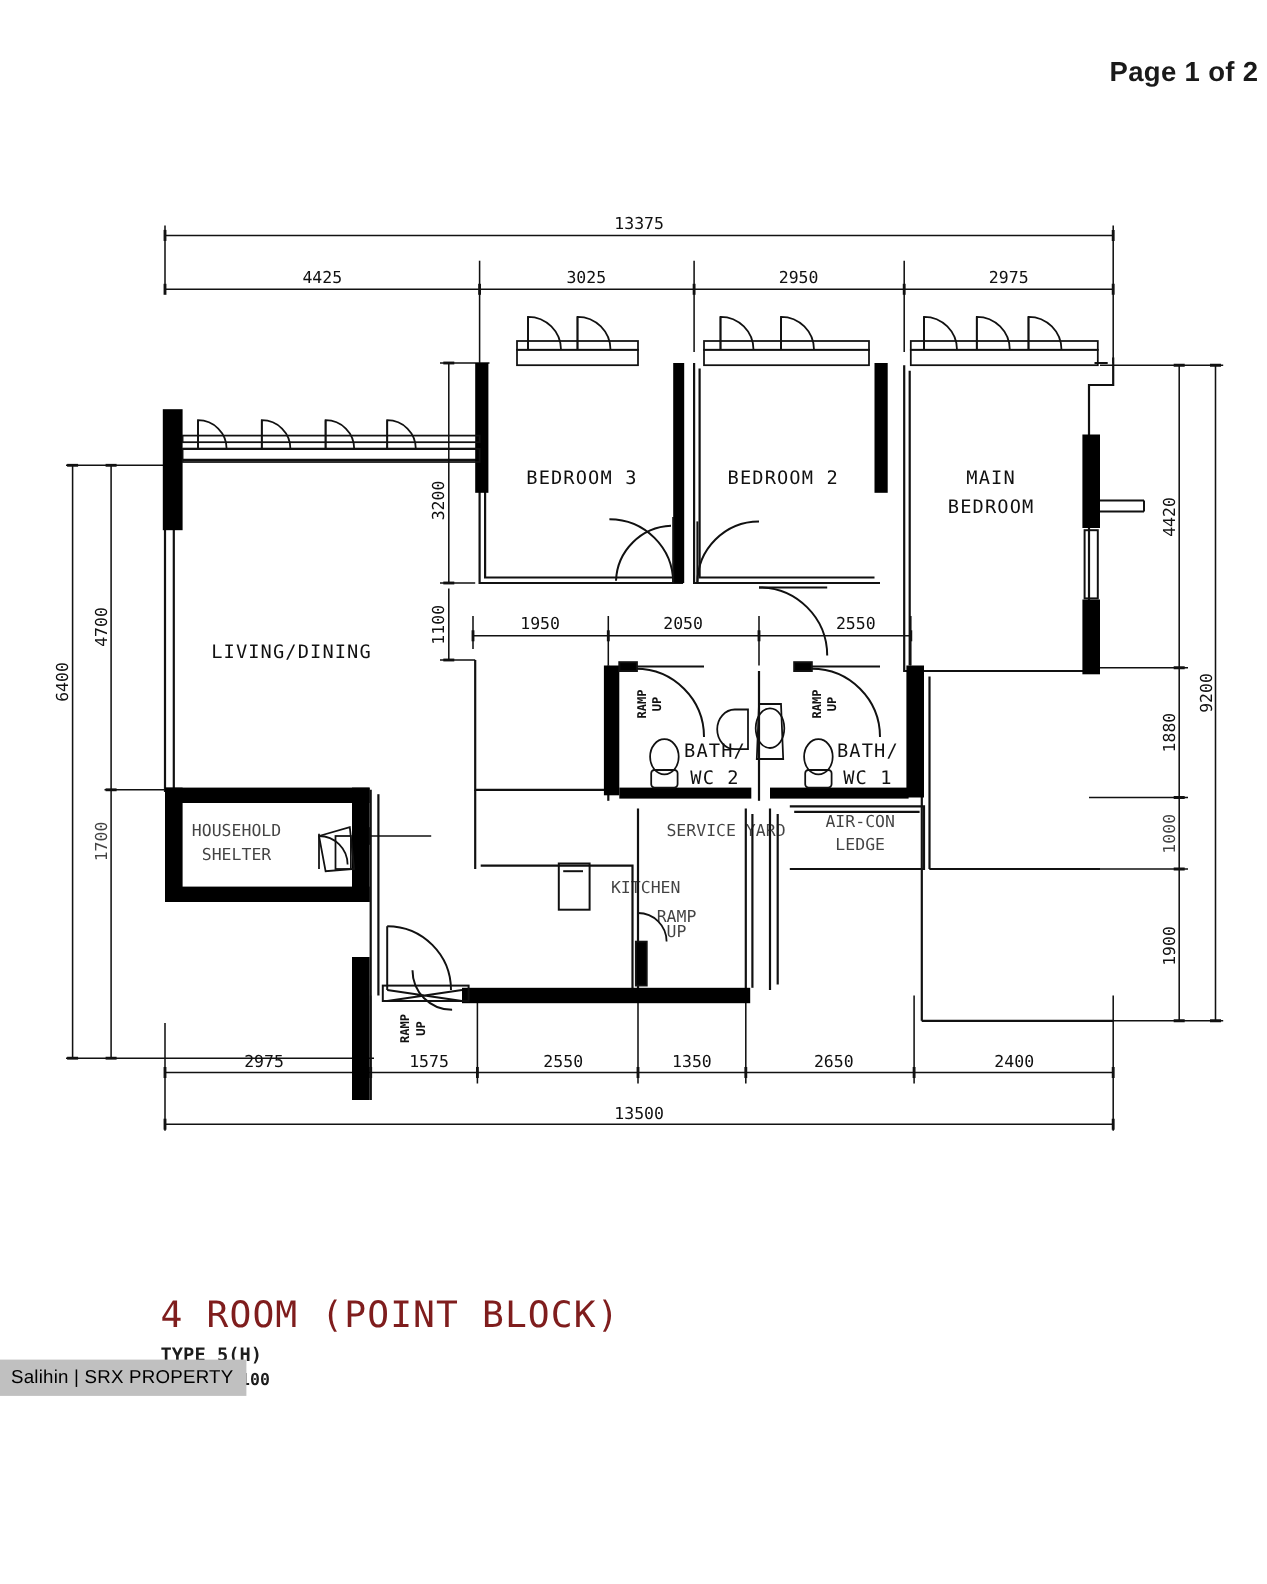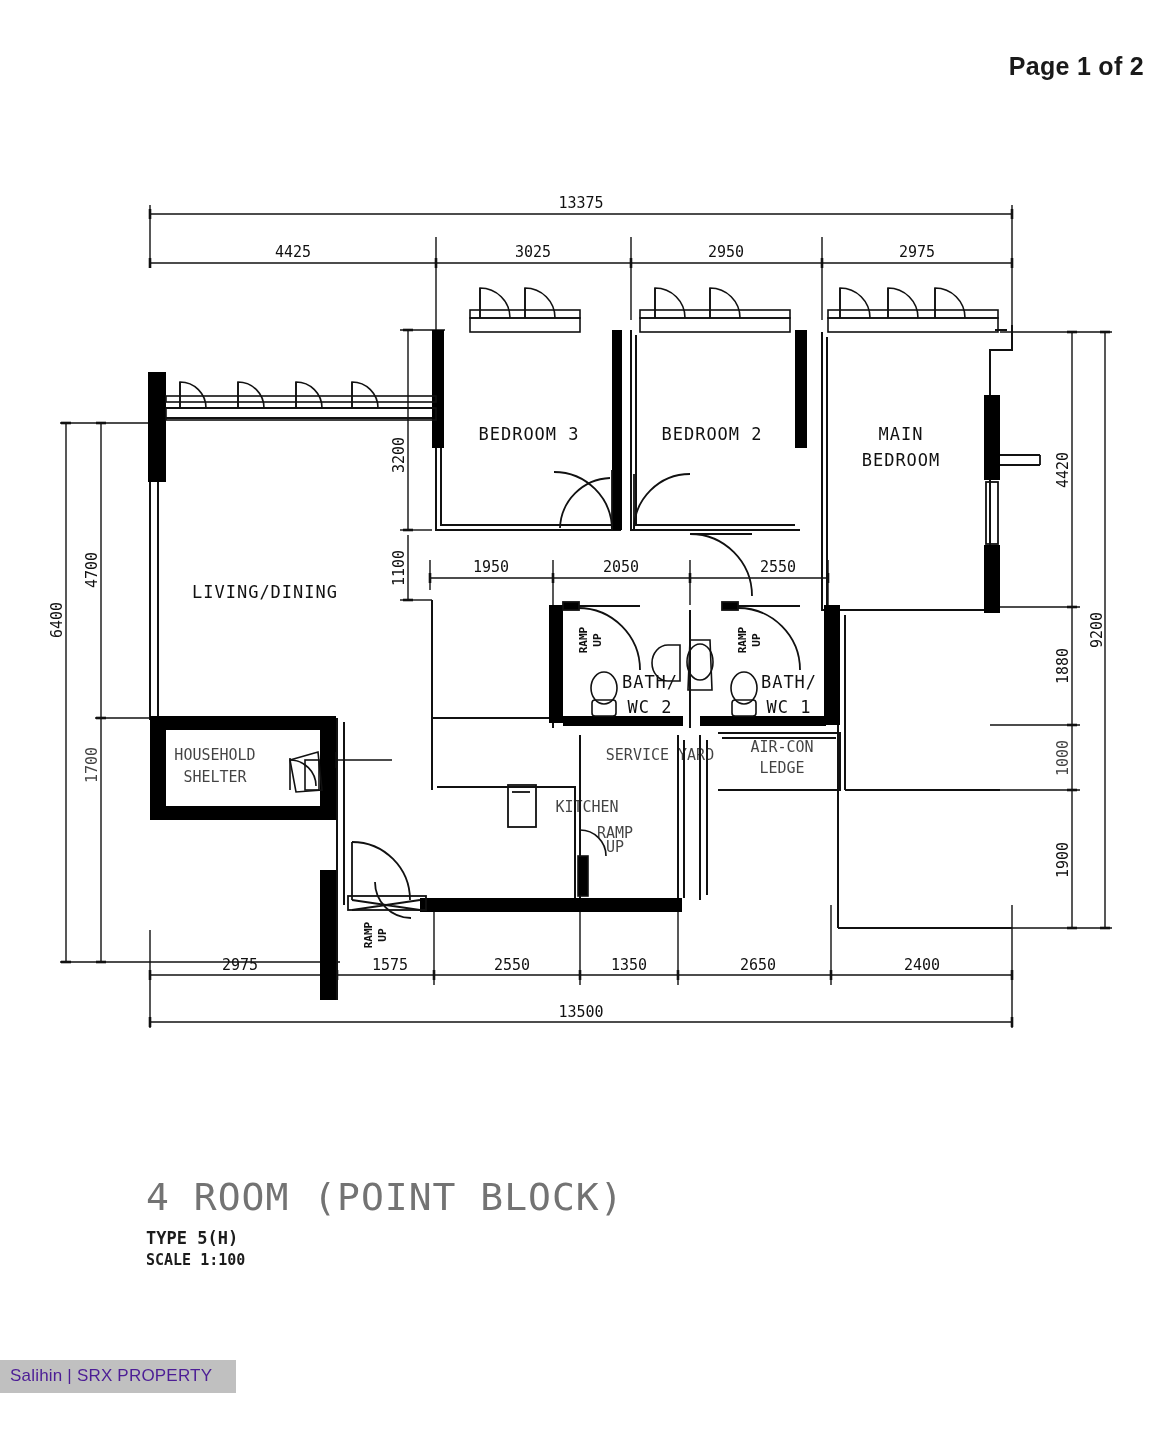--- a/index.html
+++ b/index.html
@@ -39,23 +39,23 @@
     height: 1440px;
   }
   #title-block {
     position: absolute;
     left: 146px;
     top: 1176px;
     width: 520px;
   }
   #title-main {
     font-family: "DejaVu Sans Mono", monospace;
-    font-size: 38px;
+    font-size: 33px;
     letter-spacing: 1px;
-    color: #737373;
+    color: #7f1d1d;
     line-height: 1.15;
     white-space: nowrap;
   }
   #title-type {
     font-family: "DejaVu Sans Mono", monospace;
     font-size: 17px;
     font-weight: bold;
     letter-spacing: 0px;
     margin-top: 8px;
     color: #1c1c1c;
@@ -65,26 +65,26 @@
     font-family: "DejaVu Sans Mono", monospace;
     font-size: 15px;
     font-weight: bold;
     margin-top: 3px;
     color: #1c1c1c;
     white-space: nowrap;
   }
   #watermark {
     position: absolute;
     left: 0;
-    top: 1360px;
+    top: 1236px;
     background: #c0c0c0;
-    color: #4c1d95;
+    color: #000000;
     font-family: "Liberation Sans", sans-serif;
     font-size: 17px;
-    padding: 6px 24px 7px 10px;
+    padding: 6px 12px 7px 10px;
     white-space: nowrap;
     letter-spacing: 0.2px;
   }
   .dim-text, .room-text, .note-text {
     font-family: "DejaVu Sans Mono", monospace;
     fill: #111111;
   }
   .dim-text { font-size: 15px; }
   .room-text { font-size: 17px; letter-spacing: 1px; }
   .note-text { font-size: 11px; font-weight: bold; }

